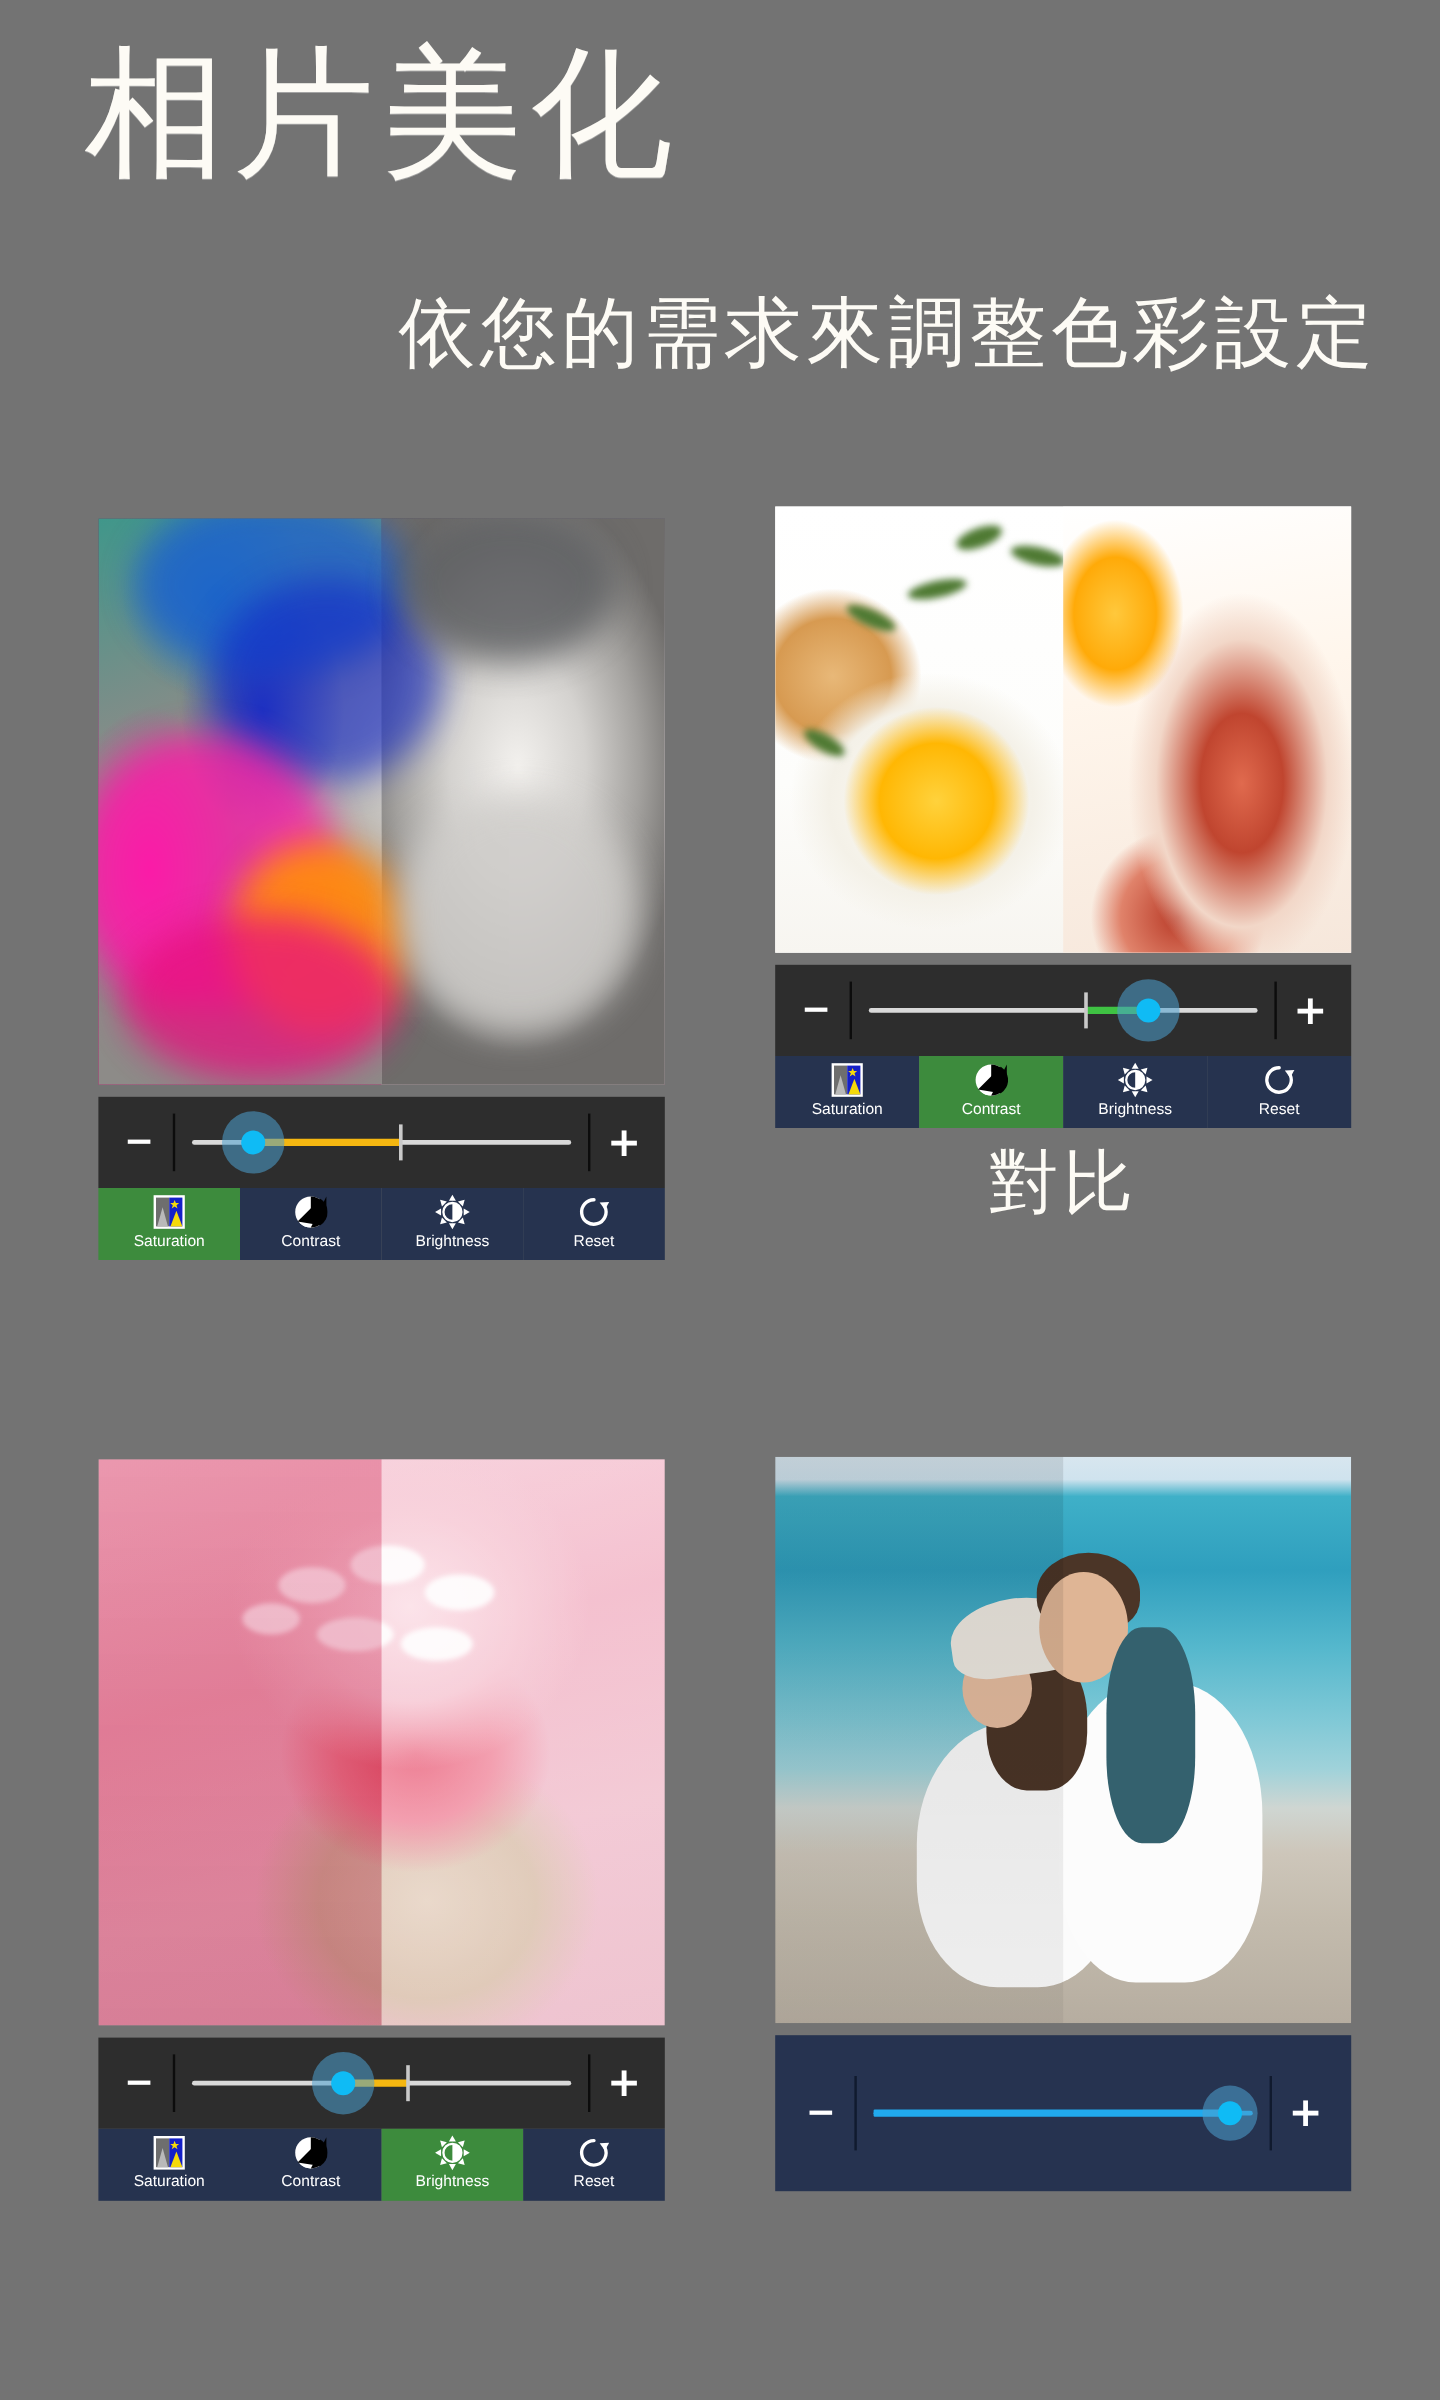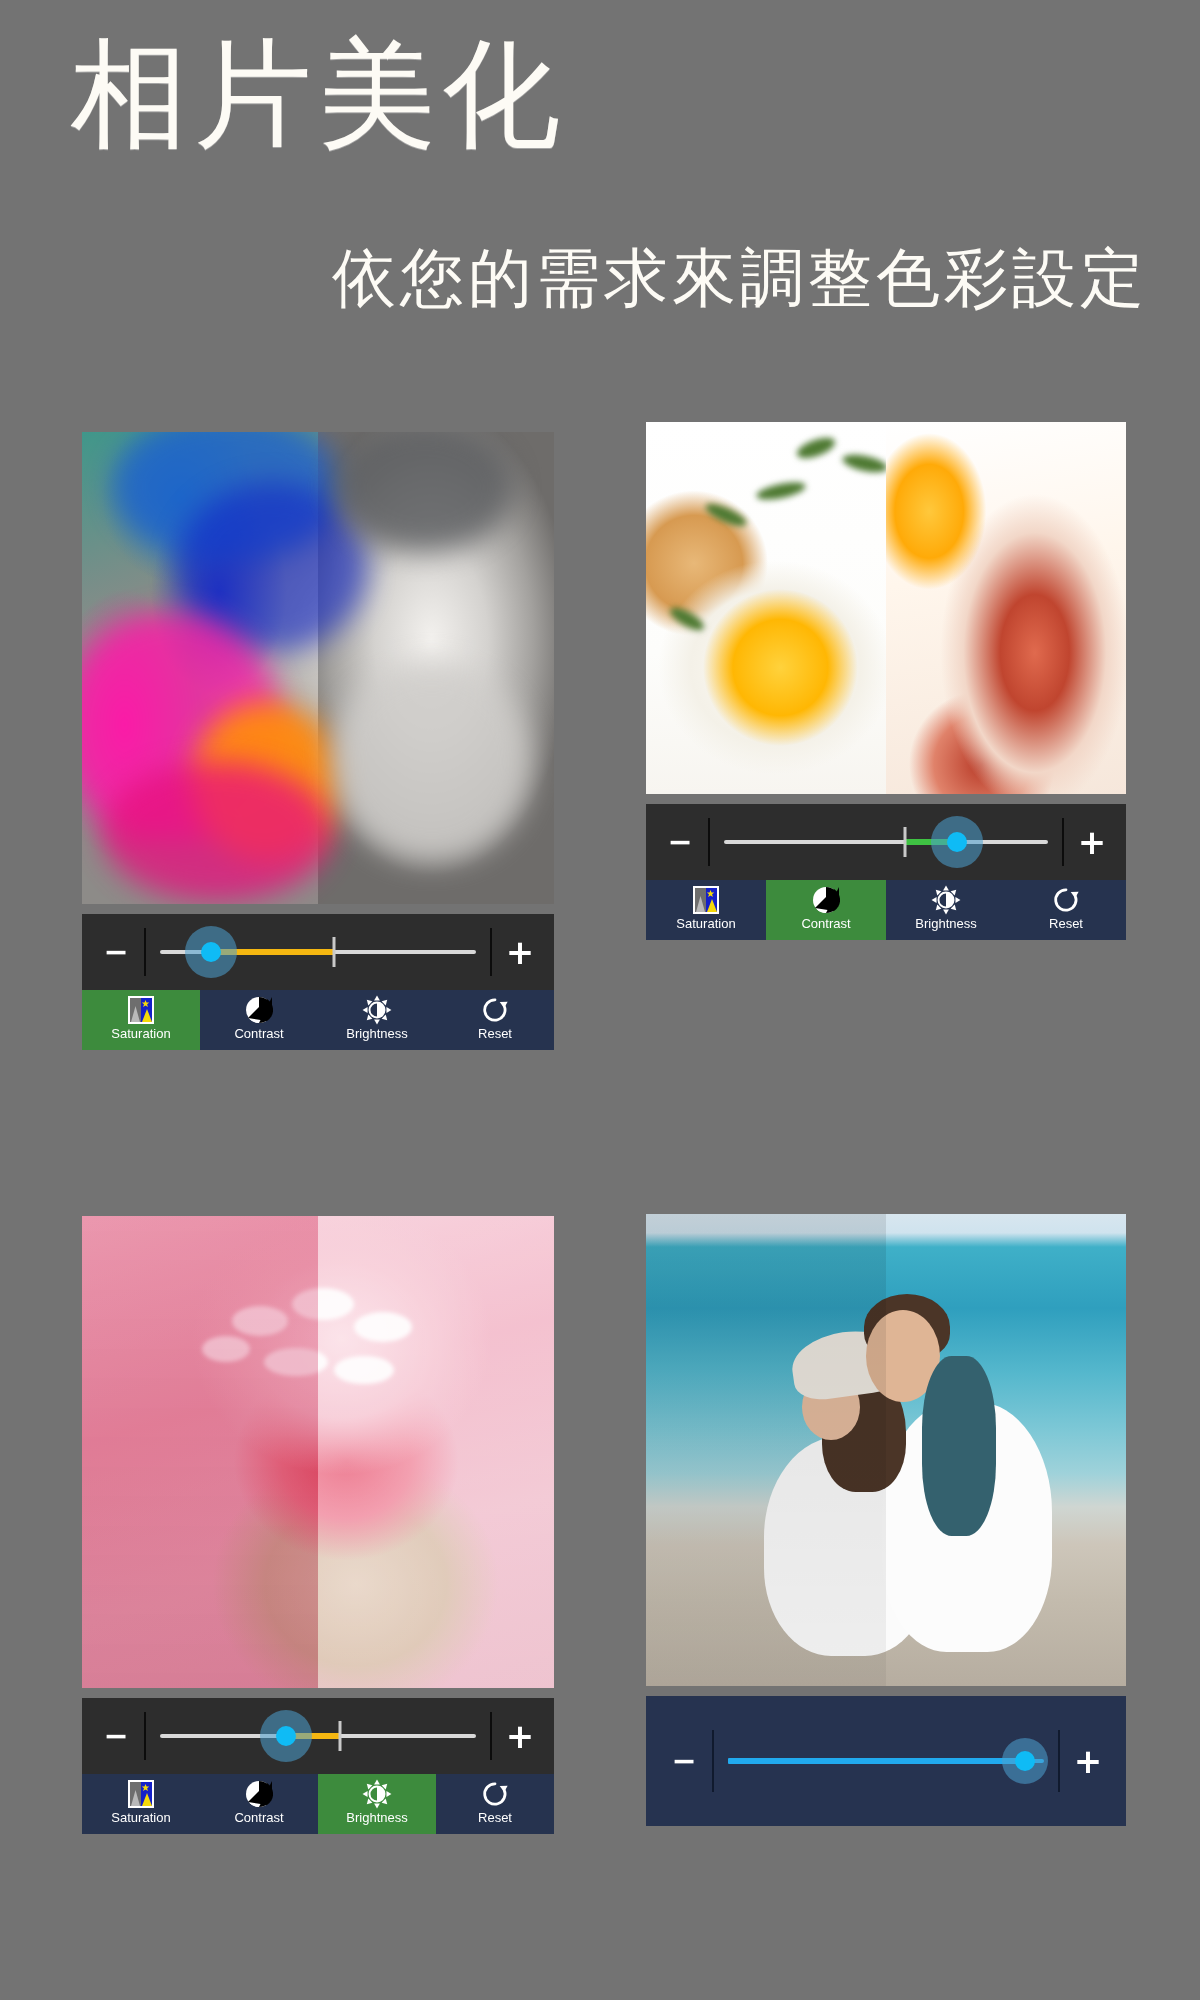--- a/index.html
+++ b/index.html
@@ -381,20 +381,21 @@
               <svg width="30" height="30" viewBox="0 0 28 28">
                 <path d="M14 4.5 A9.5 9.5 0 1 0 22.5 10" fill="none" stroke="#ffffff" stroke-width="2.6" stroke-linecap="round"></path>
                 <polygon points="22.5,12.2 18.4,6.6 25.8,6.2" fill="#ffffff"></polygon>
               </svg>
             </span>
             <span class="lbl">Reset</span>
           </div>
         </div>
     </div>
 
+    <div class="caption">對比</div>
   </div>
 
   <div class="cell c3">
     <div class="photo cupcake">
       <div class="base"></div>
       <div class="frost" style="left:150px;top:90px;width:56px;height:30px;"></div>
       <div class="frost" style="left:210px;top:72px;width:62px;height:32px;"></div>
       <div class="frost" style="left:272px;top:96px;width:58px;height:30px;"></div>
       <div class="frost" style="left:182px;top:132px;width:64px;height:28px;"></div>
       <div class="frost" style="left:252px;top:140px;width:60px;height:28px;"></div>

